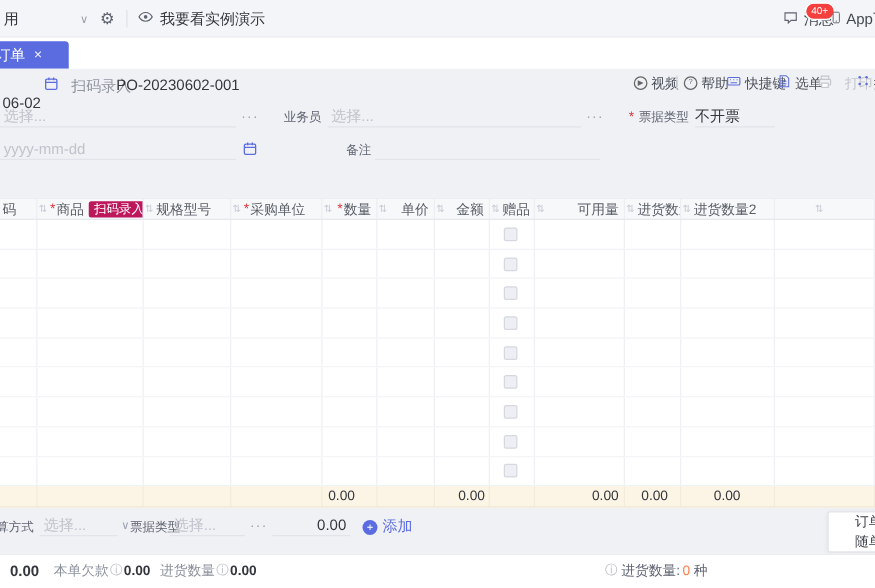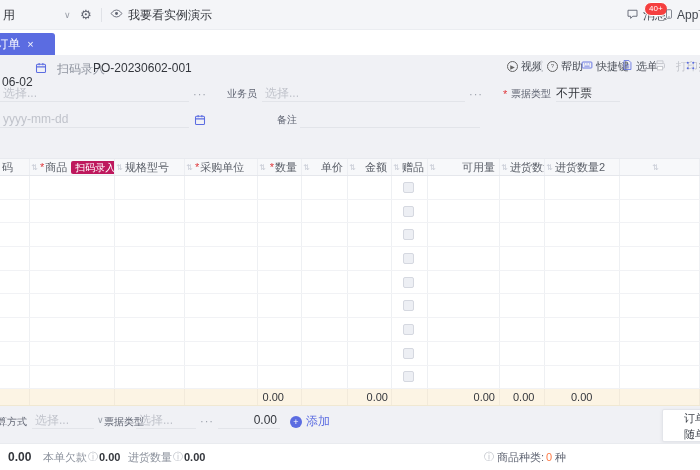--- a/index.html
+++ b/index.html
@@ -433,17 +433,17 @@
 
 <div class="footer">
   <span class="ft-total">0.00</span>
   <span class="ft-lab ft-dl">本单欠款</span>
   <span class="ft-info ft-i1">ⓘ</span>
   <span class="ft-val ft-dv">0.00</span>
   <span class="ft-lab ft-pl">进货数量</span>
   <span class="ft-info ft-i2">ⓘ</span>
   <span class="ft-val ft-pv">0.00</span>
   <span class="ft-info ft-i3">ⓘ</span>
-  <span class="ft-skul">商品种类:</span>
+  <span class="ft-skul">进货数量:</span>
   <span class="ft-cnt">0</span>
   <span class="ft-unit">种</span>
 
 </div>
 
 </body></html>

